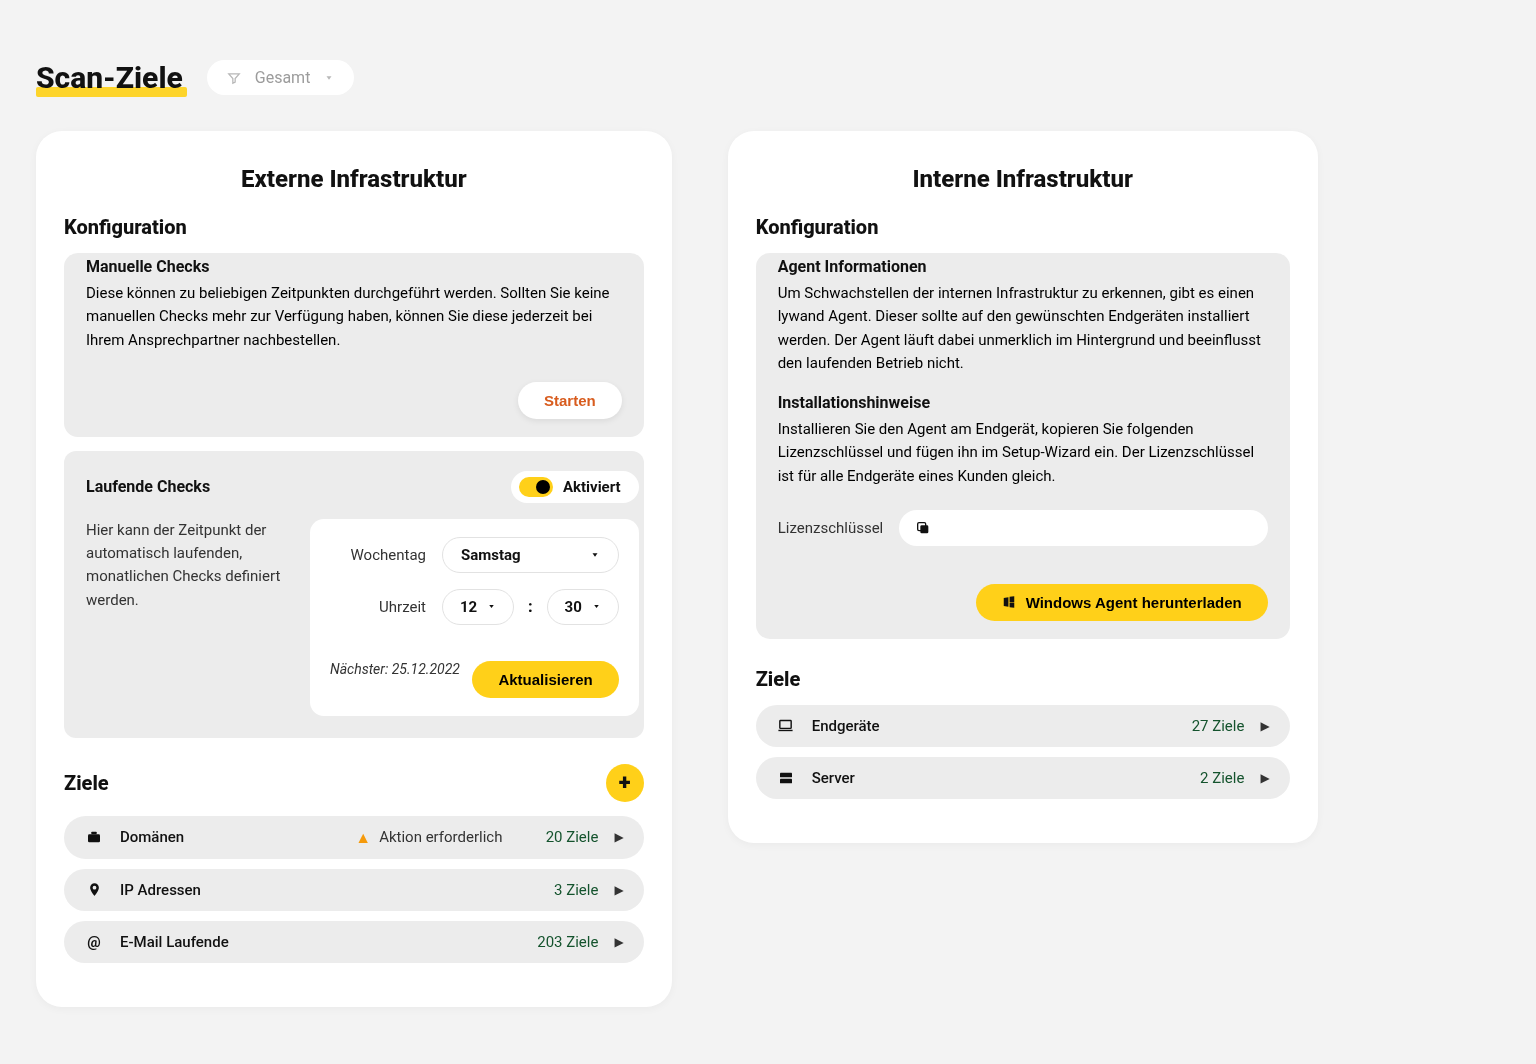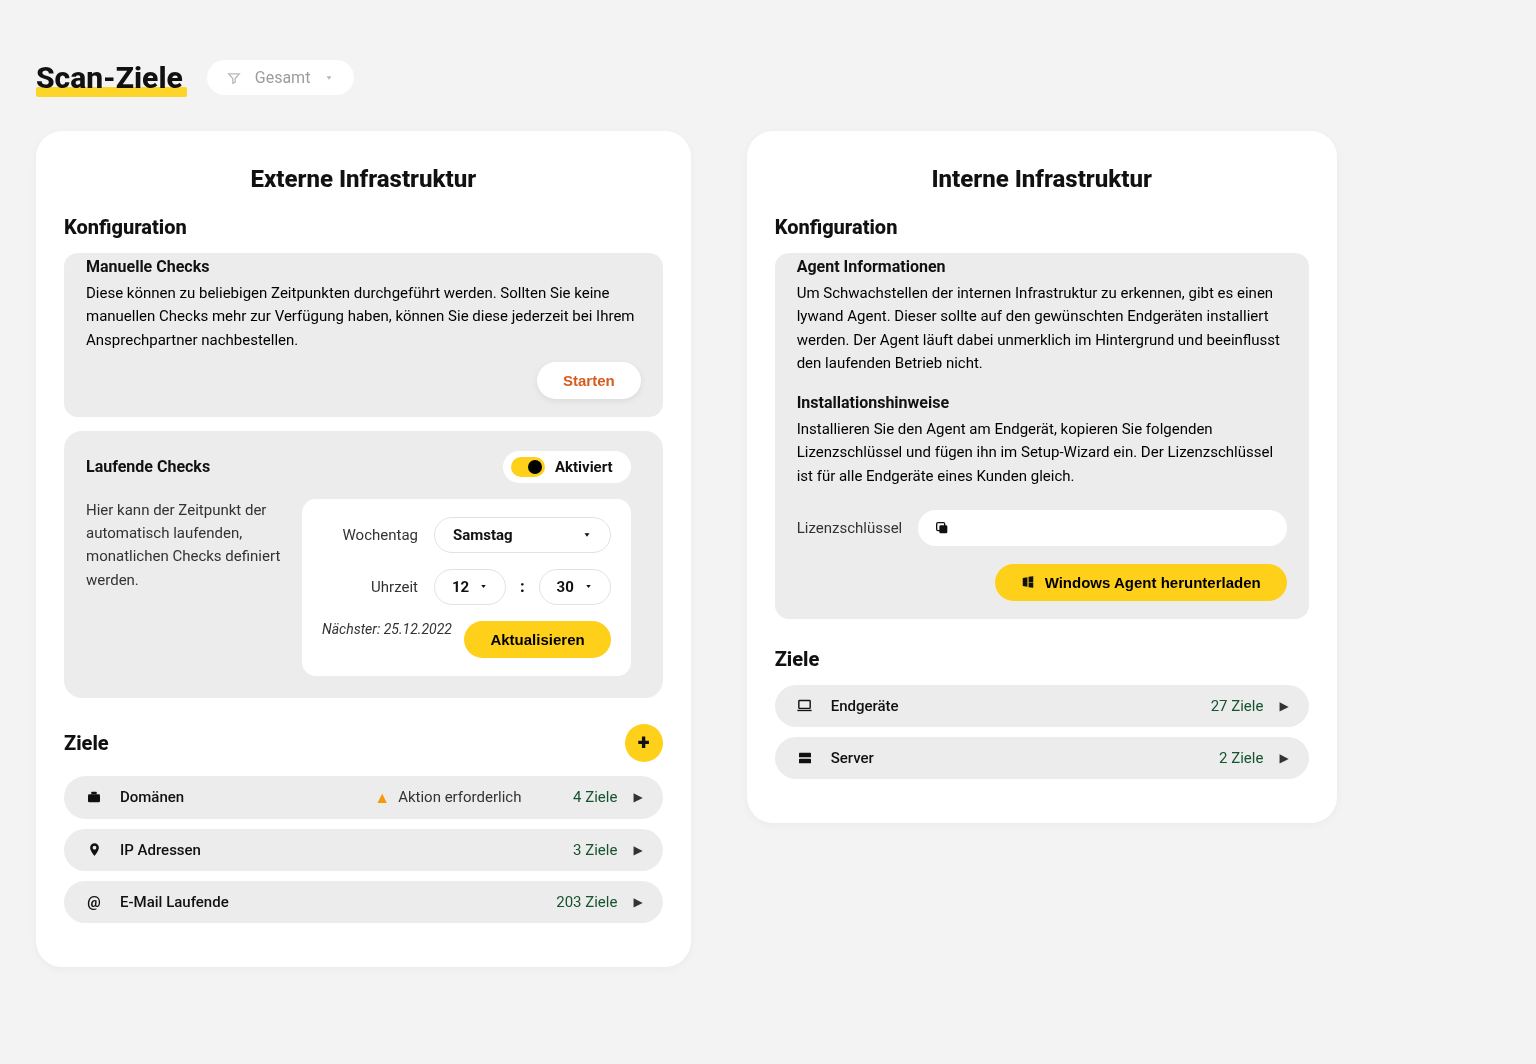--- a/index.html
+++ b/index.html
@@ -105,39 +105,40 @@
     display: inline-flex;
     align-items: center;
     justify-content: center;
     gap: 10px;
     border-radius: 999px;
     padding: 10px 26px;
     font-size: 15px;
     font-weight: 700;
     border: none;
     cursor: pointer;
+    margin-top: 20px;
   }
   .btn-white {
     background: #fff;
     color: var(--orange);
     box-shadow: 0 2px 6px rgba(0,0,0,0.08);
   }
   .btn-yellow {
     background: var(--yellow-btn);
     color: #000;
   }
   .panel-actions-right {
     display: flex;
     justify-content: flex-end;
     margin-top: 10px;
   }
   .running-panel {
     background: var(--panel-bg);
-    border-radius: 18px;
-    padding: 20px 32px 22px 22px;
+    border-radius: 12px;
+    padding: 20px 5px 22px 22px;
     margin-bottom: 26px;
   }
   .running-head {
     display: flex;
     justify-content: space-between;
     align-items: center;
     margin-bottom: 16px;
   }
   .toggle-pill {
     display: inline-flex;
@@ -158,21 +159,21 @@
   }
   .switch-knob {
     position: absolute;
     top: 3px; right: 3px;
     width: 14px; height: 14px;
     background: #000;
     border-radius: 50%;
   }
   .running-body {
     display: flex;
-    gap: 16px;
+    gap: 24px;
   }
   .running-desc {
     flex: 0 0 200px;
     font-size: 15px;
     line-height: 1.55;
     color: #333;
   }
   .schedule-box {
     flex: 1;
     background: #fff;
@@ -202,21 +203,21 @@
     font-size: 15px;
     cursor: pointer;
     background: #fff;
   }
   .select-day { flex: 1; }
   .select-small { width: 72px; justify-content: center; gap: 10px; }
   .time-group { display: inline-flex; align-items: center; gap: 14px; }
   .colon { font-weight: 800; }
   .sched-footer {
     display: flex;
-    align-items: flex-start;
+    align-items: center;
     justify-content: space-between;
     margin-top: 6px;
   }
   .next-label { font-style: italic; font-size: 14px; color: #333; }
   .ziele-head {
     display: flex;
     align-items: center;
     justify-content: space-between;
     margin: 6px 0 14px 0;
   }
@@ -394,21 +395,21 @@
               <rect x="3" y="8" width="18" height="12" rx="2"></rect>
               <rect x="8" y="4" width="8" height="4" rx="1"></rect>
             </svg>
         </span>
         <span class="row-label">Domänen</span>
         <span class="row-spacer"></span>
         <span class="row-warning">
           <span class="warn-triangle">▲</span>
           <span>Aktion erforderlich</span>
         </span>
-        <span class="row-count">4 Ziele</span>
+        <span class="row-count">20 Ziele</span>
         <span class="row-chevron">▶</span>
       </div>
 
       <div class="list-row">
         <span class="row-icon">
           <svg width="15" height="15" viewBox="0 0 24 24" fill="#111">
               <path d="M12 2a7 7 0 0 0-7 7c0 5 7 13 7 13s7-8 7-13a7 7 0 0 0-7-7zm0 10a3 3 0 1 1 0-6 3 3 0 0 1 0 6z"></path>
             </svg>
         </span>
         <span class="row-label">IP Adressen</span>

